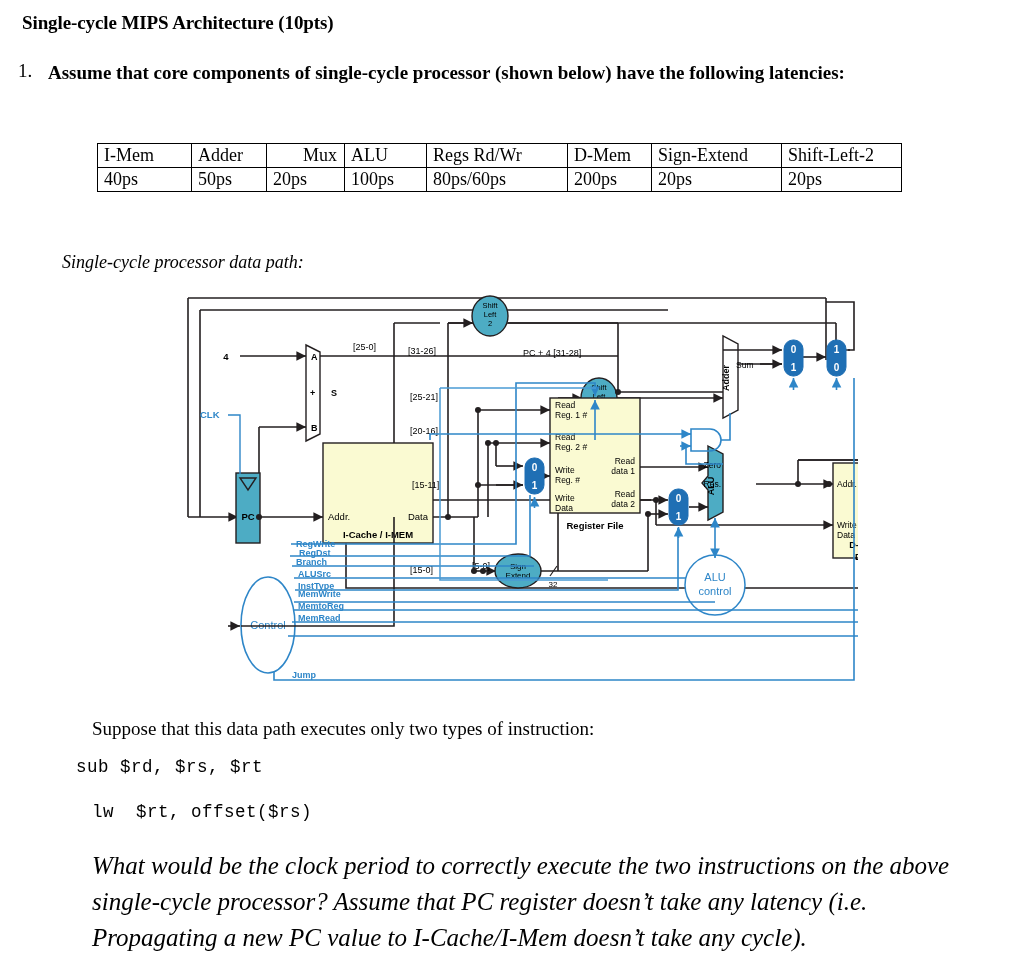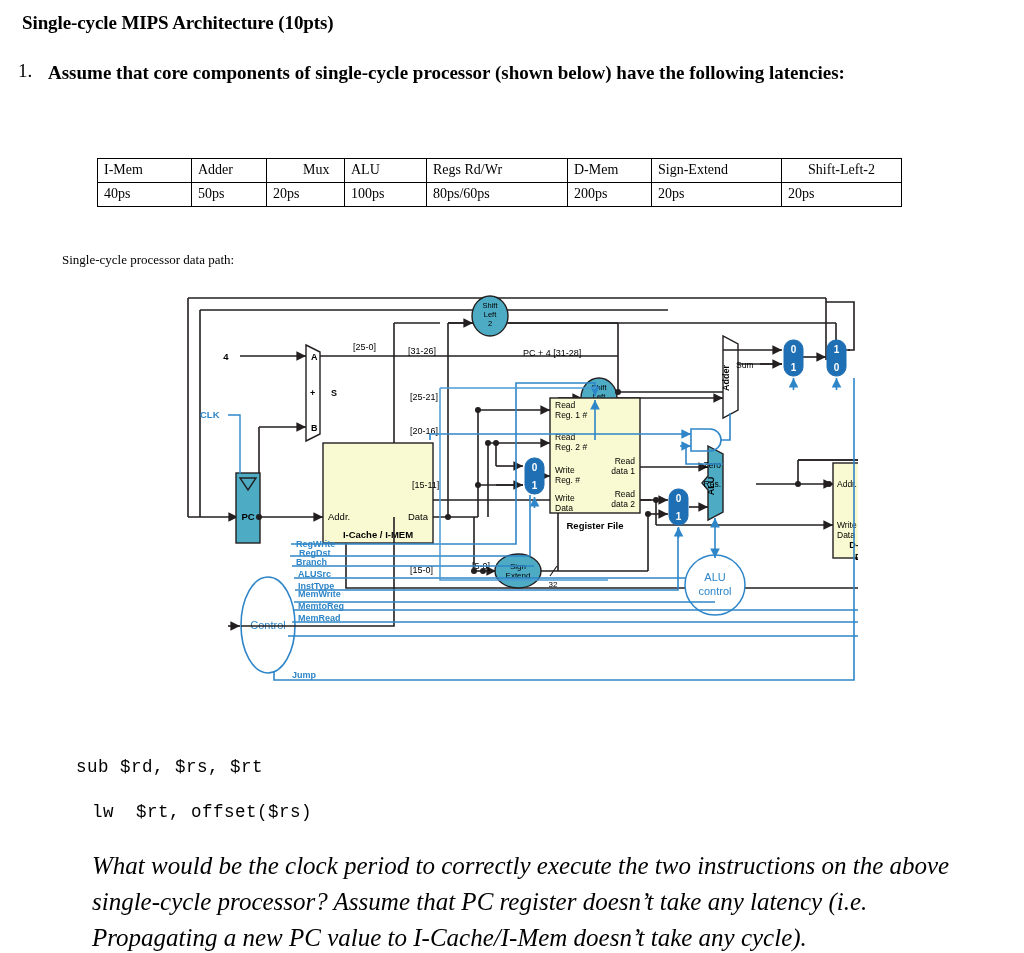--- a/index.html
+++ b/index.html
@@ -18,60 +18,60 @@
   .doc-title {
     position:absolute; left:22px; top:12px;
     font-size:19px; font-weight:bold; letter-spacing:-0.1px;
   }
   .q-num { position:absolute; left:18px; top:60px; font-size:19px; }
   .q-body {
     position:absolute; left:48px; top:60px; width:890px;
     font-size:19px; line-height:1.42;font-weight:bold;
   }
   .caption {
-    position:absolute; left:62px; top:252px; font-size:13px;
+    position:absolute; left:62px; top:252px; font-size:18px;font-style:italic;
   }
   .suppose { position:absolute; left:92px; top:718px; font-size:19px; }
   .code1 {
     position:absolute; left:76px; top:757px;
     font-family:"Liberation Mono", monospace; font-size:17.5px;
     letter-spacing:0.5px;
   }
   .code2 {
     position:absolute; left:92px; top:802px;
     font-family:"Liberation Mono", monospace; font-size:17.5px;
     letter-spacing:0.5px; white-space:pre;
   }
   .final-q {
     position:absolute; left:92px; top:848px; width:860px;
     font-size:25px; line-height:1.43;font-style:italic;
   }
 
   
   .lat-table {
-    position:absolute; left:97px; top:158px;
+    position:absolute; left:97px; top:143px;
     border-collapse:collapse;
-    font-size:14px;
+    font-size:18px;
   }
   .lat-table td {
     border:1.3px solid #000;
     padding:1px 6px 2px 6px;
     text-align:left;
     white-space:nowrap;
     height:22px;
     line-height:20px;
   }
   .lat-table .c0 { width:94px; }
   .lat-table .c1 { width:75px; }
   .lat-table .c2 { width:78px;padding-left:36px; }
   .lat-table .c3 { width:82px; }
   .lat-table .c4 { width:141px;margin-top:26px; }
   .lat-table .c5 { width:84px; }
   .lat-table .c6 { width:130px;margin-left:8px; }
-  .lat-table .c7 { width:120px;text-align:center; }
+  .lat-table .c7 { width:120px; }
 
   
   #diagram {
     position:absolute; left:178px; top:288px;
     width:680px; height:406px;
   }
   #diagram svg { display:block; }
 
   .dtxt { font-family:"Liberation Sans", sans-serif; fill:#000; }
   .dtxt-b { font-family:"Liberation Sans", sans-serif; fill:#000; font-weight:bold; }
@@ -455,17 +455,18 @@
       <path d="M262,100 L262,292 L430,292"></path>
       <path d="M262,100 L430,100" opacity="0"></path>
       <path d="M262,100 L418,100"></path>
       <path d="M430,292 L430,150 L508,150" opacity="0"></path>
       <path d="M430,292 L430,296 L560,296" opacity="0"></path>
       <path d="M290,300 L290,300"></path>
     </g>
   </svg>
   </div>
 
+  <div class="suppose">Suppose that this data path executes only two types of instruction:</div>
   <div class="code1">sub $rd, $rs, $rt</div>
   <div class="code2">lw  $rt, offset($rs)</div>
   <div class="final-q">What would be the clock period to correctly execute the two instructions on the above single-cycle processor? Assume that PC register doesn’t take any latency (i.e. Propagating a new PC value to I-Cache/I-Mem doesn’t take any cycle).</div>
 
 </div>
 
 </body></html>

